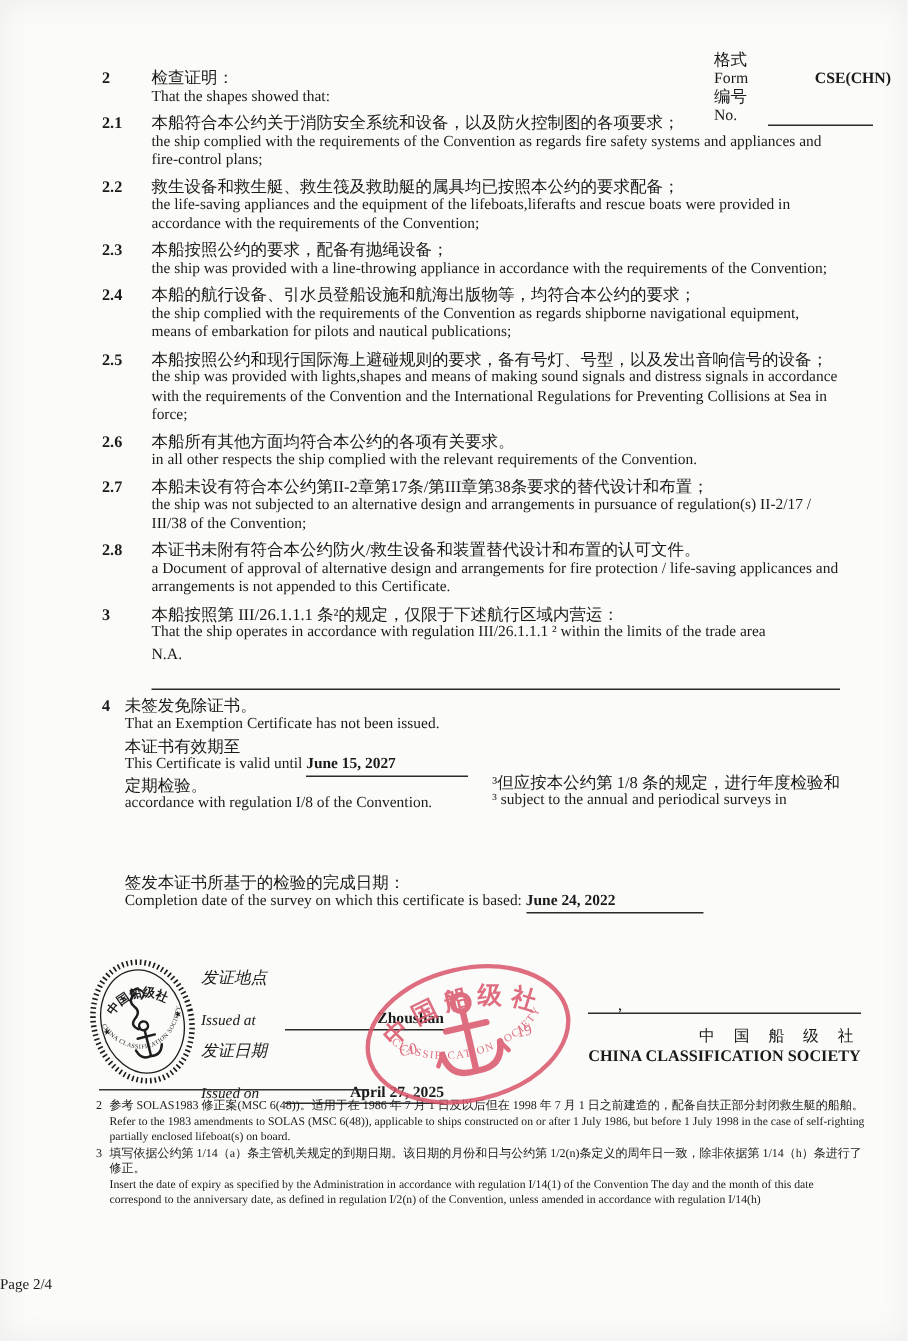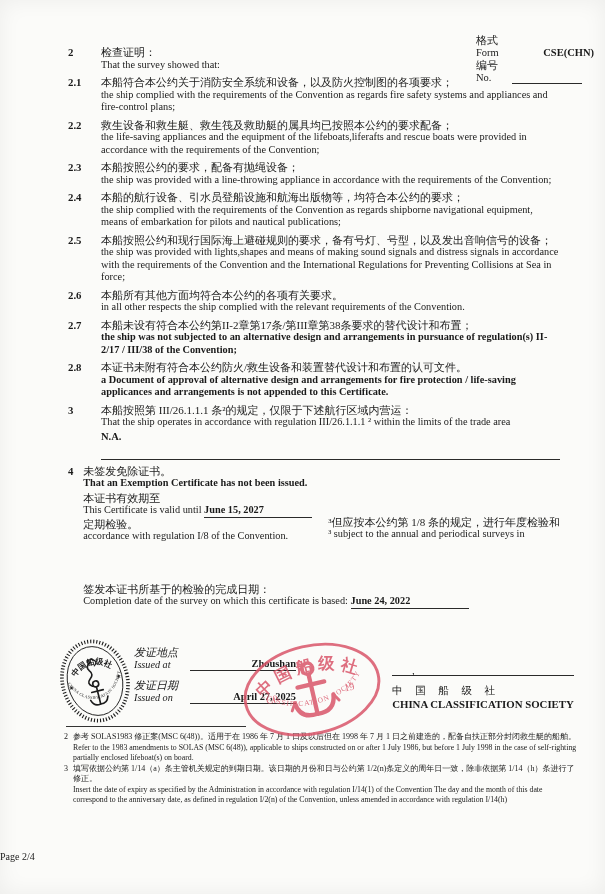--- a/index.html
+++ b/index.html
@@ -20,44 +20,44 @@
   .form-box .zh{font-size:11px;}
   .form-box .val{font-weight:bold;margin-left:42px;}
   .no-line{flex:1;border-bottom:1px solid #2a2a2a;height:11px;margin-left:2px;max-width:70px;}
   
   .content{position:absolute;left:68px;top:46px;width:492px;}
   .sec{display:flex;margin-bottom:5px;}
   .sec .num{width:33px;font-size:10.8px;line-height:12.5px;font-weight:bold;}
   .sec .body{flex:1;}
   .zh{font-size:11px;line-height:12.5px;font-family:"Liberation Serif","DejaVu Sans",serif;}
   .en{font-size:10.3px;line-height:12.5px;}
-  .b{font-weight:bold;}
-  .na-line{border-bottom:1.4px solid #2a2a2a;font-weight:bold;font-size:10.5px;line-height:12px;margin-top:2px;padding-bottom:16px;}
+  .b{font-weight:normal;}
+  .na-line{border-bottom:1.4px solid #2a2a2a;font-weight:normal;font-size:10.5px;line-height:12px;margin-top:2px;padding-bottom:16px;}
   
   .valid{display:flex;margin-top:2px;}
   .v-left{width:245px;}
   .v-right{flex:1;margin-top:24px;}
   .nowrap{white-space:nowrap;}
   .u-field{display:inline-block;border-bottom:1.2px solid #2a2a2a;text-align:left;font-weight:bold;font-size:10.3px;}
   .u-date{width:108px;}
   .u-date2{width:118px;}
   
   .completion{margin-top:40px;}
   
   .seal-svg{position:absolute;left:58px;top:636px;width:74px;height:90px;}
   .issued{position:absolute;left:134px;top:646px;width:162px;}
   .field{display:flex;align-items:flex-end;margin-bottom:8px;}
   .f-label{width:56px;line-height:12px;font-style:italic;}
   .f-label .zh{font-size:11px;}
-  .f-label .en{font-size:10.2px;}
+  .f-label .en{font-size:10.2px;margin-top:16px;}
   .f-value{flex:1;border-bottom:1.2px solid #2a2a2a;text-align:right;font-weight:bold;font-size:10.4px;line-height:13px;}
   .stamp-svg{position:absolute;left:239px;top:640px;width:146px;height:100px;opacity:.85;z-index:5;}
   .sig{position:absolute;left:392px;top:663px;width:182px;}
   .sig-line{border-bottom:1px solid #2a2a2a;height:12px;font-size:11px;padding-left:20px;line-height:14px;}
-  .soc-zh{text-align:left;letter-spacing:5px;font-size:10.5px;margin-top:8px;white-space:nowrap;}
+  .soc-zh{text-align:right;letter-spacing:5px;font-size:10.5px;margin-top:8px;white-space:nowrap;}
   .soc-en{text-align:center;font-size:10.8px;font-weight:bold;white-space:nowrap;}
   
   .fn-sep{position:absolute;left:66px;top:726px;width:180px;border-top:1.4px solid #333;}
   .footnotes{position:absolute;left:64px;top:732px;width:514px;}
   .fn{display:flex;}
   .fn .n{width:9px;font-size:8px;line-height:10.5px;}
   .fn .fbody{flex:1;}
   .fn .fzh{font-size:8px;line-height:10.5px;}
   .fn .fen{font-size:7.8px;line-height:10.5px;}
   .page-num{position:absolute;left:0;right:0;top:851px;font-size:10px;}
@@ -80,21 +80,21 @@
       <span class="no-line"></span>
     </div>
   </div>
 
   <div class="content">
 
     <div class="sec">
       <div class="num">2</div>
       <div class="body">
         <div class="zh">检查证明：</div>
-        <div class="en">That the survey showed that:</div>
+        <div class="en">That the shapes showed that:</div>
       </div>
     </div>
 
     <div class="sec">
       <div class="num">2.1</div>
       <div class="body">
         <div class="zh">本船符合本公约关于消防安全系统和设备，以及防火控制图的各项要求；</div>
         <div class="en">the ship complied with the requirements of the Convention as regards fire safety systems and appliances and fire-control plans;</div>
       </div>
     </div>

